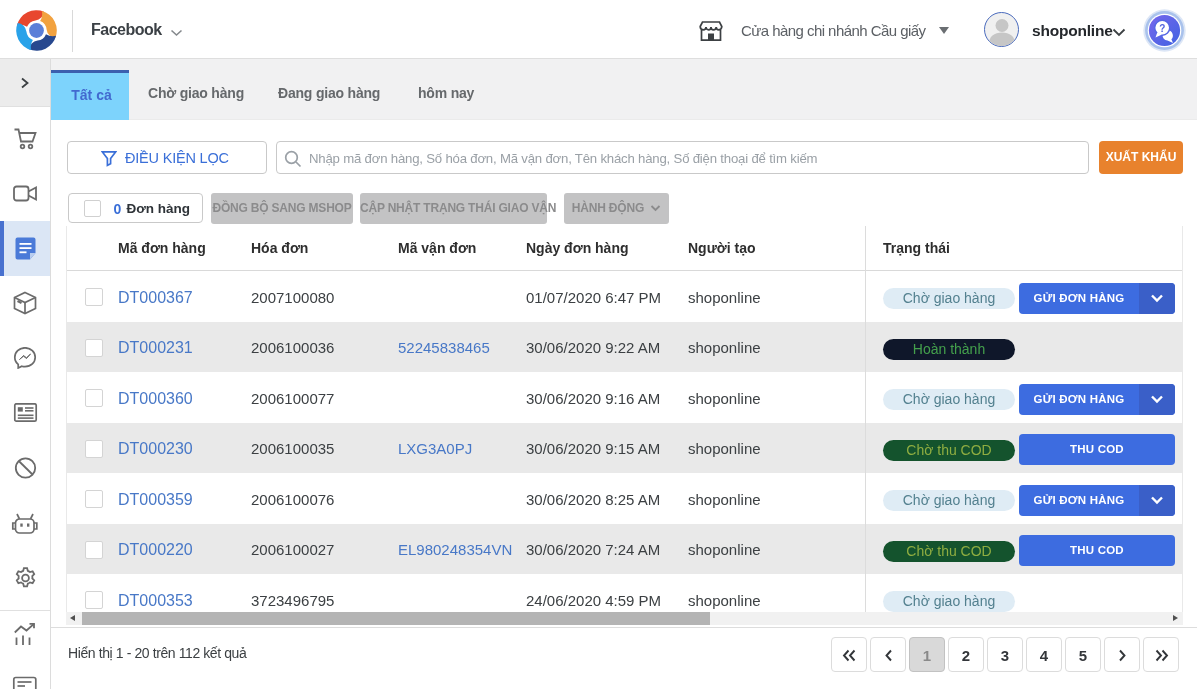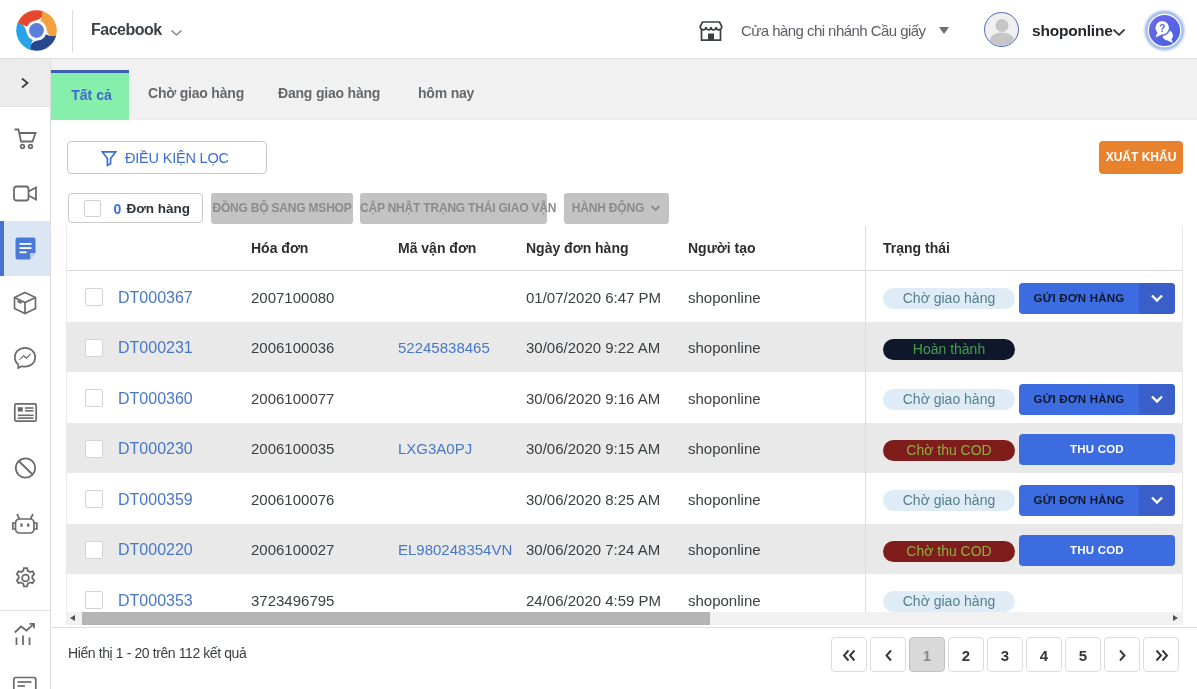--- a/index.html
+++ b/index.html
@@ -23,21 +23,21 @@
 
 #sidebar { position:absolute; left:0; top:59px; width:51px; height:630px; background:#fff; border-right:1px solid #dcdcdc; z-index:4; }
 #sbtop { position:absolute; left:0; top:0; width:50px; height:48px; background:#ececec; border-bottom:1px solid #e0e0e0; text-align:center; }
 .sbicon { position:absolute; left:0; width:50px; text-align:center; }
 #sbactive { position:absolute; left:0; top:162px; width:50px; height:55px; background:#dbe6f5; }
 #sbbar { position:absolute; left:0; top:162px; width:4px; height:55px; background:#4871cf; }
 #sbdivider { position:absolute; left:0; top:551px; width:50px; height:1px; background:#e0e0e0; }
 
 
 #tabstrip { position:absolute; left:51px; top:59px; width:1146px; height:61px; background:#f1f1f2; border-bottom:1px solid #ebebeb; }
-#tabactive { position:absolute; left:0px; top:11px; width:78px; height:50px; background:#86efac; border-top:3px solid #3c5fae; text-align:center; font-size:14px; font-weight:bold; color:#4269cf; line-height:44px; text-indent:3px; }
+#tabactive { position:absolute; left:0px; top:11px; width:78px; height:50px; background:#7dd3fc; border-top:3px solid #3c5fae; text-align:center; font-size:14px; font-weight:bold; color:#4269cf; line-height:44px; text-indent:3px; }
 .tab { position:absolute; top:11px; height:50px; line-height:47px; font-size:14px; letter-spacing:-0.2px; font-weight:bold; color:#66696c; }
 
 
 #content { position:absolute; left:51px; top:121px; width:1146px; height:506px; background:#fff; }
 #filterbtn { position:absolute; left:16px; top:20px; width:200px; height:33px; border:1px solid #c9c9c9; border-radius:4px; background:#fff; }
 #filterbtn span { position:absolute; left:57px; top:8px; font-size:14.5px; color:#3a6fd8; letter-spacing:-0.2px; }
 #searchbox { position:absolute; left:225px; top:20px; width:813px; height:33px; border:1px solid #c9c9c9; border-radius:4px; background:#fff; }
 #searchbox span { position:absolute; left:32px; top:9px; font-size:13.2px; color:#9aa0a6; letter-spacing:-0.2px; }
 #exportbtn { position:absolute; left:1048px; top:20px; width:84px; height:33px; background:#e8822d; border-radius:4px; color:#fff; font-size:12px; font-weight:bold; text-align:center; line-height:33px; }
 
@@ -57,22 +57,22 @@
 .row.g { background:#e9e9e9; }
 .cb2 { position:absolute; left:18px; top:17px; width:18px; height:18px; border:1px solid #d4d4d4; border-radius:2px; background:#fff; }
 .c1 { position:absolute; top:17.5px; left:51px; font-size:16px; color:#4878c7; }
 .c2 { position:absolute; top:17.5px; left:184px; font-size:15px; color:#3c4043; }
 .c3 { position:absolute; top:17.5px; left:331px; font-size:15px; color:#4878c7; }
 .c4 { position:absolute; top:17.5px; left:459px; font-size:15px; color:#3c4043; }
 .c5 { position:absolute; top:17.5px; left:621px; font-size:15px; color:#3c4043; }
 .pill { position:absolute; left:816px; top:17px; width:132px; height:21px; border-radius:11px; text-align:center; font-size:14px; line-height:21px; }
 .pill.wait { background:#dfecf5; color:#53808f; }
 .pill.done { background:#0f172a; color:#44a04c; }
-.pill.cod  { background:#7f1d1d; color:#8fad41; }
-.btn-send { position:absolute; left:952px; top:11.5px; width:156px; height:31px; border-radius:4px; background:#3d6ce0; color:#0f172a; }
+.pill.cod  { background:#14532d; color:#8fad41; }
+.btn-send { position:absolute; left:952px; top:11.5px; width:156px; height:31px; border-radius:4px; background:#3d6ce0; color:#ffffff; }
 .btn-send .lab { position:absolute; left:0; top:0; width:120px; height:31px; line-height:31px; text-align:center; font-size:11.5px; font-weight:bold; letter-spacing:0.2px; }
 .btn-send .dd { position:absolute; right:0; top:0; width:36px; height:31px; background:#3a5fc8; border-radius:0 4px 4px 0; }
 .btn-cod { position:absolute; left:952px; top:11.5px; width:156px; height:31px; border-radius:4px; background:#3d6ce0; color:#fff; text-align:center; line-height:31px; font-size:11.5px; font-weight:bold; letter-spacing:0.2px; }
 
 
 #hscroll { position:absolute; left:15px; top:491px; width:1117px; height:13px; background:#f1f1f1; }
 #hthumb { position:absolute; left:16px; top:0; width:628px; height:13px; background:#b4b4b4; }
 
 
 #footer { position:absolute; left:51px; top:627px; width:1146px; height:62px; background:#fff; border-top:1px solid #ddd; }
@@ -239,34 +239,42 @@
   <div class="tab" style="left:367px;">hôm nay</div>
 </div>
 
 <div id="content">
   <div id="filterbtn">
     <svg style="position:absolute;left:33px;top:8px" width="16" height="17" viewBox="0 0 17 17">
       <path d="M1.5 1.5 H15.5 L10.2 8.5 V14 L6.8 15.8 V8.5 Z" fill="none" stroke="#3a6fd8" stroke-width="1.8"></path>
     </svg>
     <span>ĐIỀU KIỆN LỌC</span>
   </div>
+  <div id="searchbox">
+    <svg style="position:absolute;left:7px;top:8px" width="18" height="18" viewBox="0 0 18 18">
+      <circle cx="7.5" cy="7.5" r="5.8" fill="none" stroke="#9aa0a6" stroke-width="1.7"></circle>
+      <path d="M12 12 L16.5 16.5" stroke="#9aa0a6" stroke-width="1.7"></path>
+    </svg>
+    <span>Nhập mã đơn hàng, Số hóa đơn, Mã vận đơn, Tên khách hàng, Số điện thoại để tìm kiếm</span>
+  </div>
   <div id="exportbtn">XUẤT KHẨU</div>
 
   <div id="selbox">
         <div class="cb"></div>
         <div class="n">0</div>
         <div class="t">Đơn hàng</div>
       </div>
   <div class="gbtn" style="left:160px; width:142px; line-height:31px;">ĐỒNG BỘ SANG MSHOP</div>
   <div class="gbtn" style="left:309px; width:187px; line-height:31px;">CẬP NHẬT TRẠNG THÁI GIAO VẬN</div>
   <div class="gbtn" style="left:513px; width:105px; line-height:31px;">HÀNH ĐỘNG <svg width="11" height="7" style="margin-left:3px">
           <path d="M1.5 1 L5.5 5 L9.5 1" stroke="#8b8b8c" stroke-width="1.8" fill="none"></path>
         </svg></div>
 
   <div id="table">
+    <div class="th" style="left:51px">Mã đơn hàng</div>
     <div class="th" style="left:184px">Hóa đơn</div>
     <div class="th" style="left:331px">Mã vận đơn</div>
     <div class="th" style="left:459px">Ngày đơn hàng</div>
     <div class="th" style="left:621px">Người tạo</div>
     <div class="th" style="left:816px">Trạng thái</div>
     <div id="thborder"></div>
     <div class="row" style="top:45px">
       <div class="cb2"></div>
           <div class="c1">DT000367</div>
           <div class="c2">2007100080</div>

